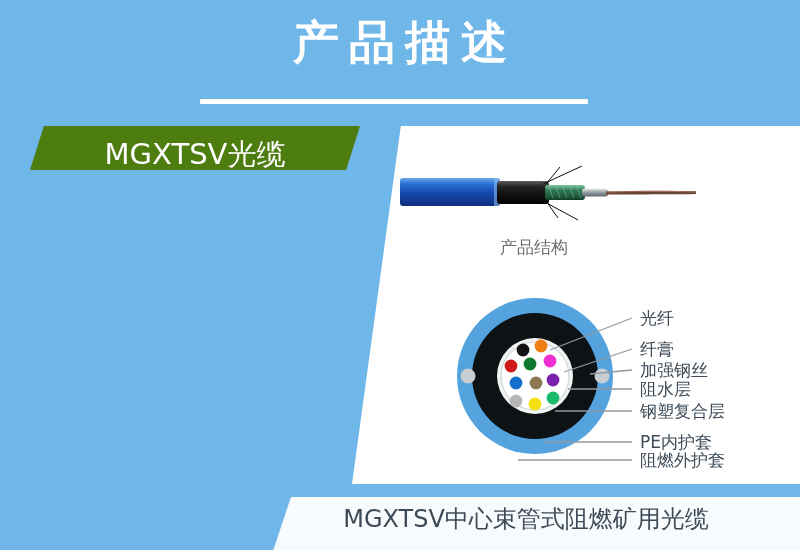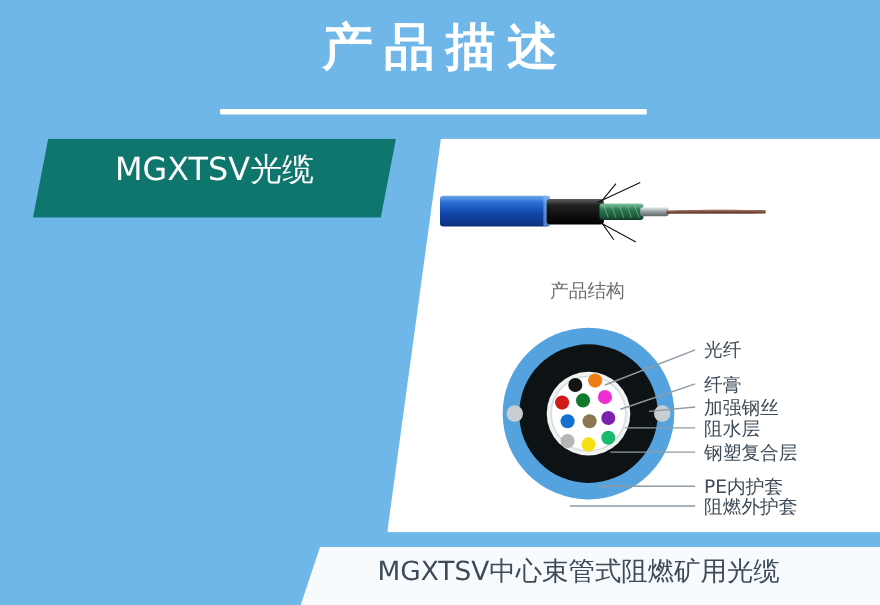--- a/index.html
+++ b/index.html
@@ -40,22 +40,22 @@
     background: #ffffff;
     border-radius: 1px;
   }
 
   
   #left-title-banner {
     position: absolute;
     left: 30px;
     top: 126px;
     width: 330px;
-    height: 72px;
-    background: #0f766e;
+    height: 44px;
+    background: #4d7c0f;
     clip-path: polygon(4.2% 0%, 100% 0%, 95.8% 100%, 0% 100%);
   }
   #left-title-text {
     position: absolute;
     left: 0;
     top: 0;
     width: 330px;
     height: 56px;
     line-height: 56px;
     text-align: center;
@@ -93,21 +93,21 @@
     position: absolute;
     left: 400px;
     top: 160px;
     width: 300px;
     height: 70px;
   }
 
   #structure-caption {
     position: absolute;
     left: 500px;
-    top: 253px;
+    top: 236px;
     width: 200px;
     text-align: left;
     color: #6d6d6d;
     font-size: 17px;
     white-space: nowrap;
   }
 
   
   #cross-section {
     position: absolute;

